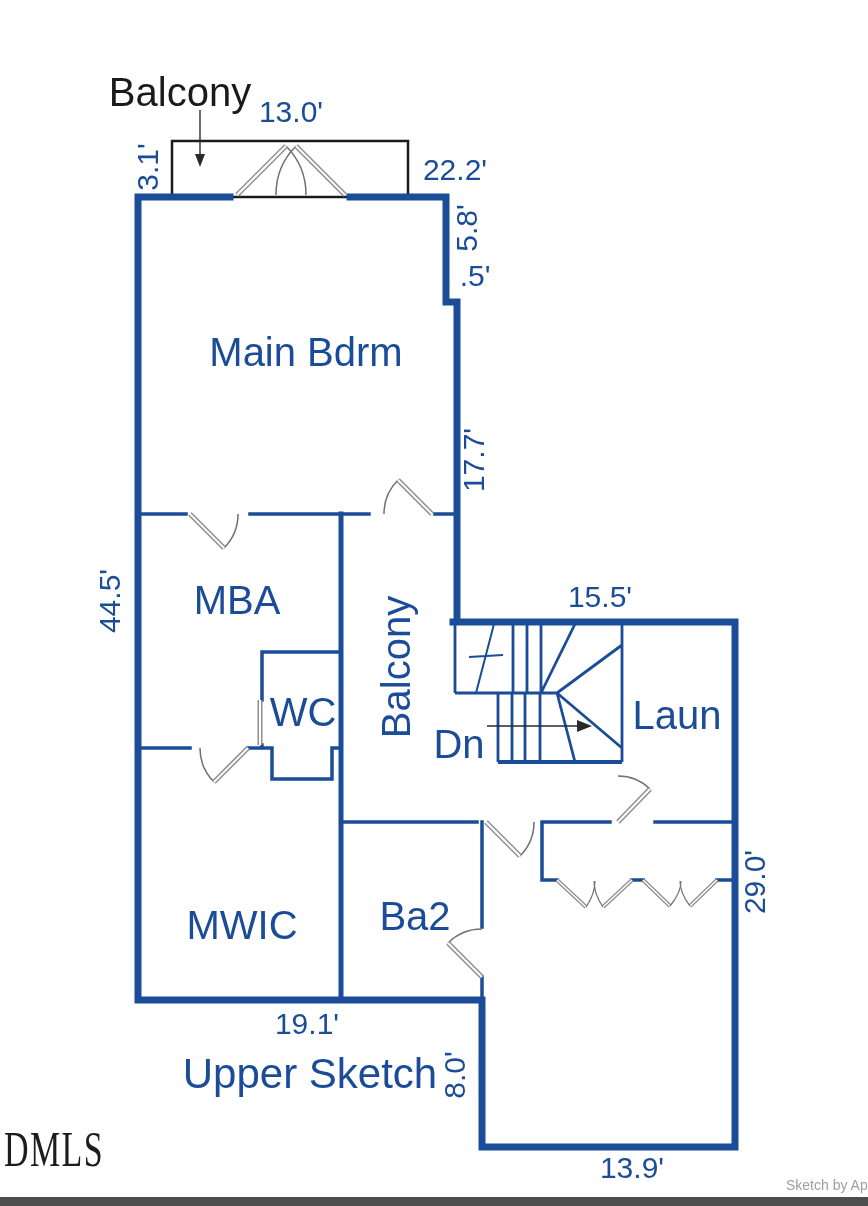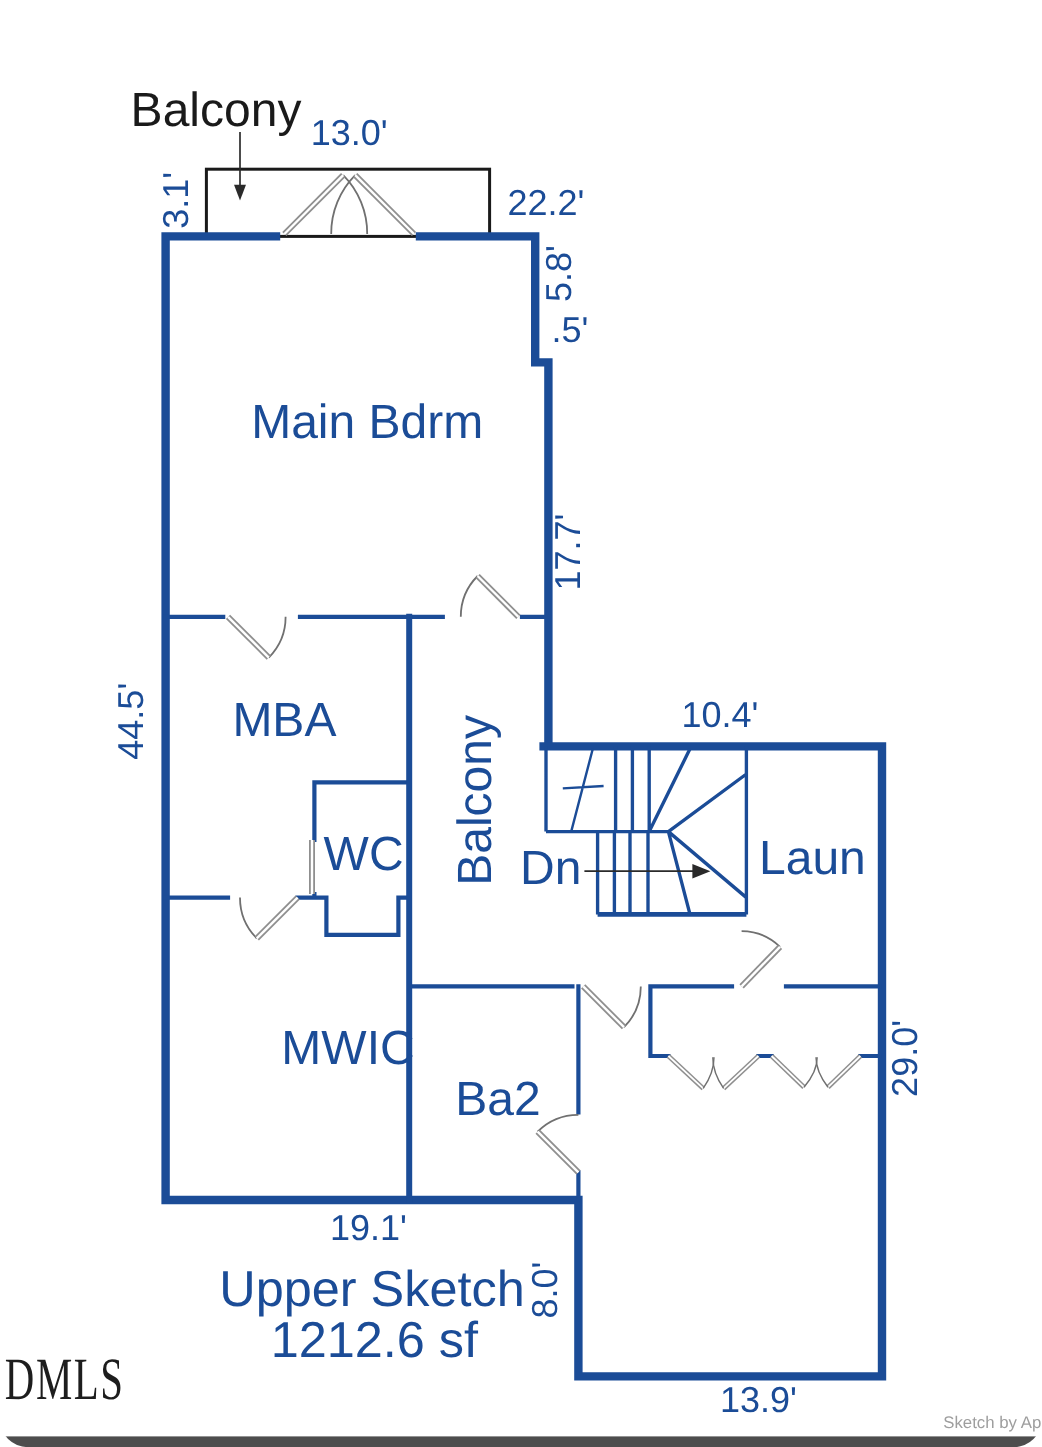--- a/index.html
+++ b/index.html
@@ -1,33 +1,33 @@
 <!DOCTYPE html>
 <html><head>
 <meta charset="utf-8">
 <style>
   html,body{margin:0;padding:0;background:#fff;}
   #page{position:relative;width:868px;height:1206px;background:#ffffff;overflow:hidden;
-        font-family:"Liberation Sans", sans-serif;border-radius:23px;}
+        font-family:"Liberation Sans", sans-serif;}
   #plan-svg{position:absolute;left:0;top:0;}
   .lbl{position:absolute;transform:translate(-50%,-50%);color:#1b4c97;font-size:40px;
        white-space:nowrap;line-height:1;}
   .dim{position:absolute;transform:translate(-50%,-50%);color:#1b4c97;font-size:30px;
        white-space:nowrap;line-height:1;}
   .rot{transform:translate(-50%,-50%) rotate(-90deg);}
   .black{color:#1a1a1a;}
   .big{font-size:42px;}
   #lbl-balcony-top{left:180px;top:92px;}
   #lbl-main-bdrm{left:306px;top:352px;}
   #lbl-mba{left:237px;top:600px;text-align:right;}
   #lbl-wc{left:303px;top:712px;}
   #lbl-balcony-hall{left:396px;top:667px;}
-  #lbl-dn{left:459px;top:724px;}
+  #lbl-dn{left:459px;top:744px;}
   #lbl-laun{left:677px;top:715px;}
-  #lbl-mwic{left:242px;top:874px;margin-left:48px;}
+  #lbl-mwic{left:242px;top:925px;}
   #lbl-ba2{left:415px;top:916px;}
   #lbl-bdrm2{left:603px;top:1008px;}
   #lbl-upper{left:310px;top:1074px;}
   #lbl-area{left:312px;top:1117px;}
   #d-130{left:291px;top:112px;}
   #d-31{left:148px;top:167px;}
   #d-170{left:455px;top:170px;}
   #d-58{left:467px;top:228px;}
   #d-05{left:475px;top:276px;}
   #d-177{left:474px;top:460px;}
@@ -151,30 +151,29 @@
   <div class="lbl black" id="lbl-balcony-top">Balcony</div>
   <div class="lbl" id="lbl-main-bdrm">Main Bdrm</div>
   <div class="lbl" id="lbl-mba">MBA</div>
   <div class="lbl" id="lbl-wc">WC</div>
   <div class="lbl rot" id="lbl-balcony-hall">Balcony</div>
   <div class="lbl" id="lbl-dn">Dn</div>
   <div class="lbl" id="lbl-laun">Laun</div>
   <div class="lbl" id="lbl-mwic">MWIC</div>
   <div class="lbl" id="lbl-ba2">Ba2</div>
   <div class="lbl big" id="lbl-upper">Upper Sketch</div>
-  <div class="lbl big" id="lbl-area">1212.6 sf</div>
 
   <div class="dim" id="d-130">13.0'</div>
   <div class="dim rot" id="d-31">3.1'</div>
   <div class="dim" id="d-170">22.2'</div>
   <div class="dim rot" id="d-58">5.8'</div>
   <div class="dim" id="d-05">.5'</div>
   <div class="dim rot" id="d-177">17.7'</div>
   <div class="dim rot" id="d-445">44.5'</div>
-  <div class="dim" id="d-155">10.4'</div>
+  <div class="dim" id="d-155">15.5'</div>
   <div class="dim rot" id="d-290">29.0'</div>
   <div class="dim" id="d-191">19.1'</div>
   <div class="dim rot" id="d-80">8.0'</div>
   <div class="dim" id="d-139">13.9'</div>
 
   <div id="watermark">DMLS</div>
   <div id="credit">Sketch by ApexS</div>
   <div id="footer-bar"></div>
 </div>
 

